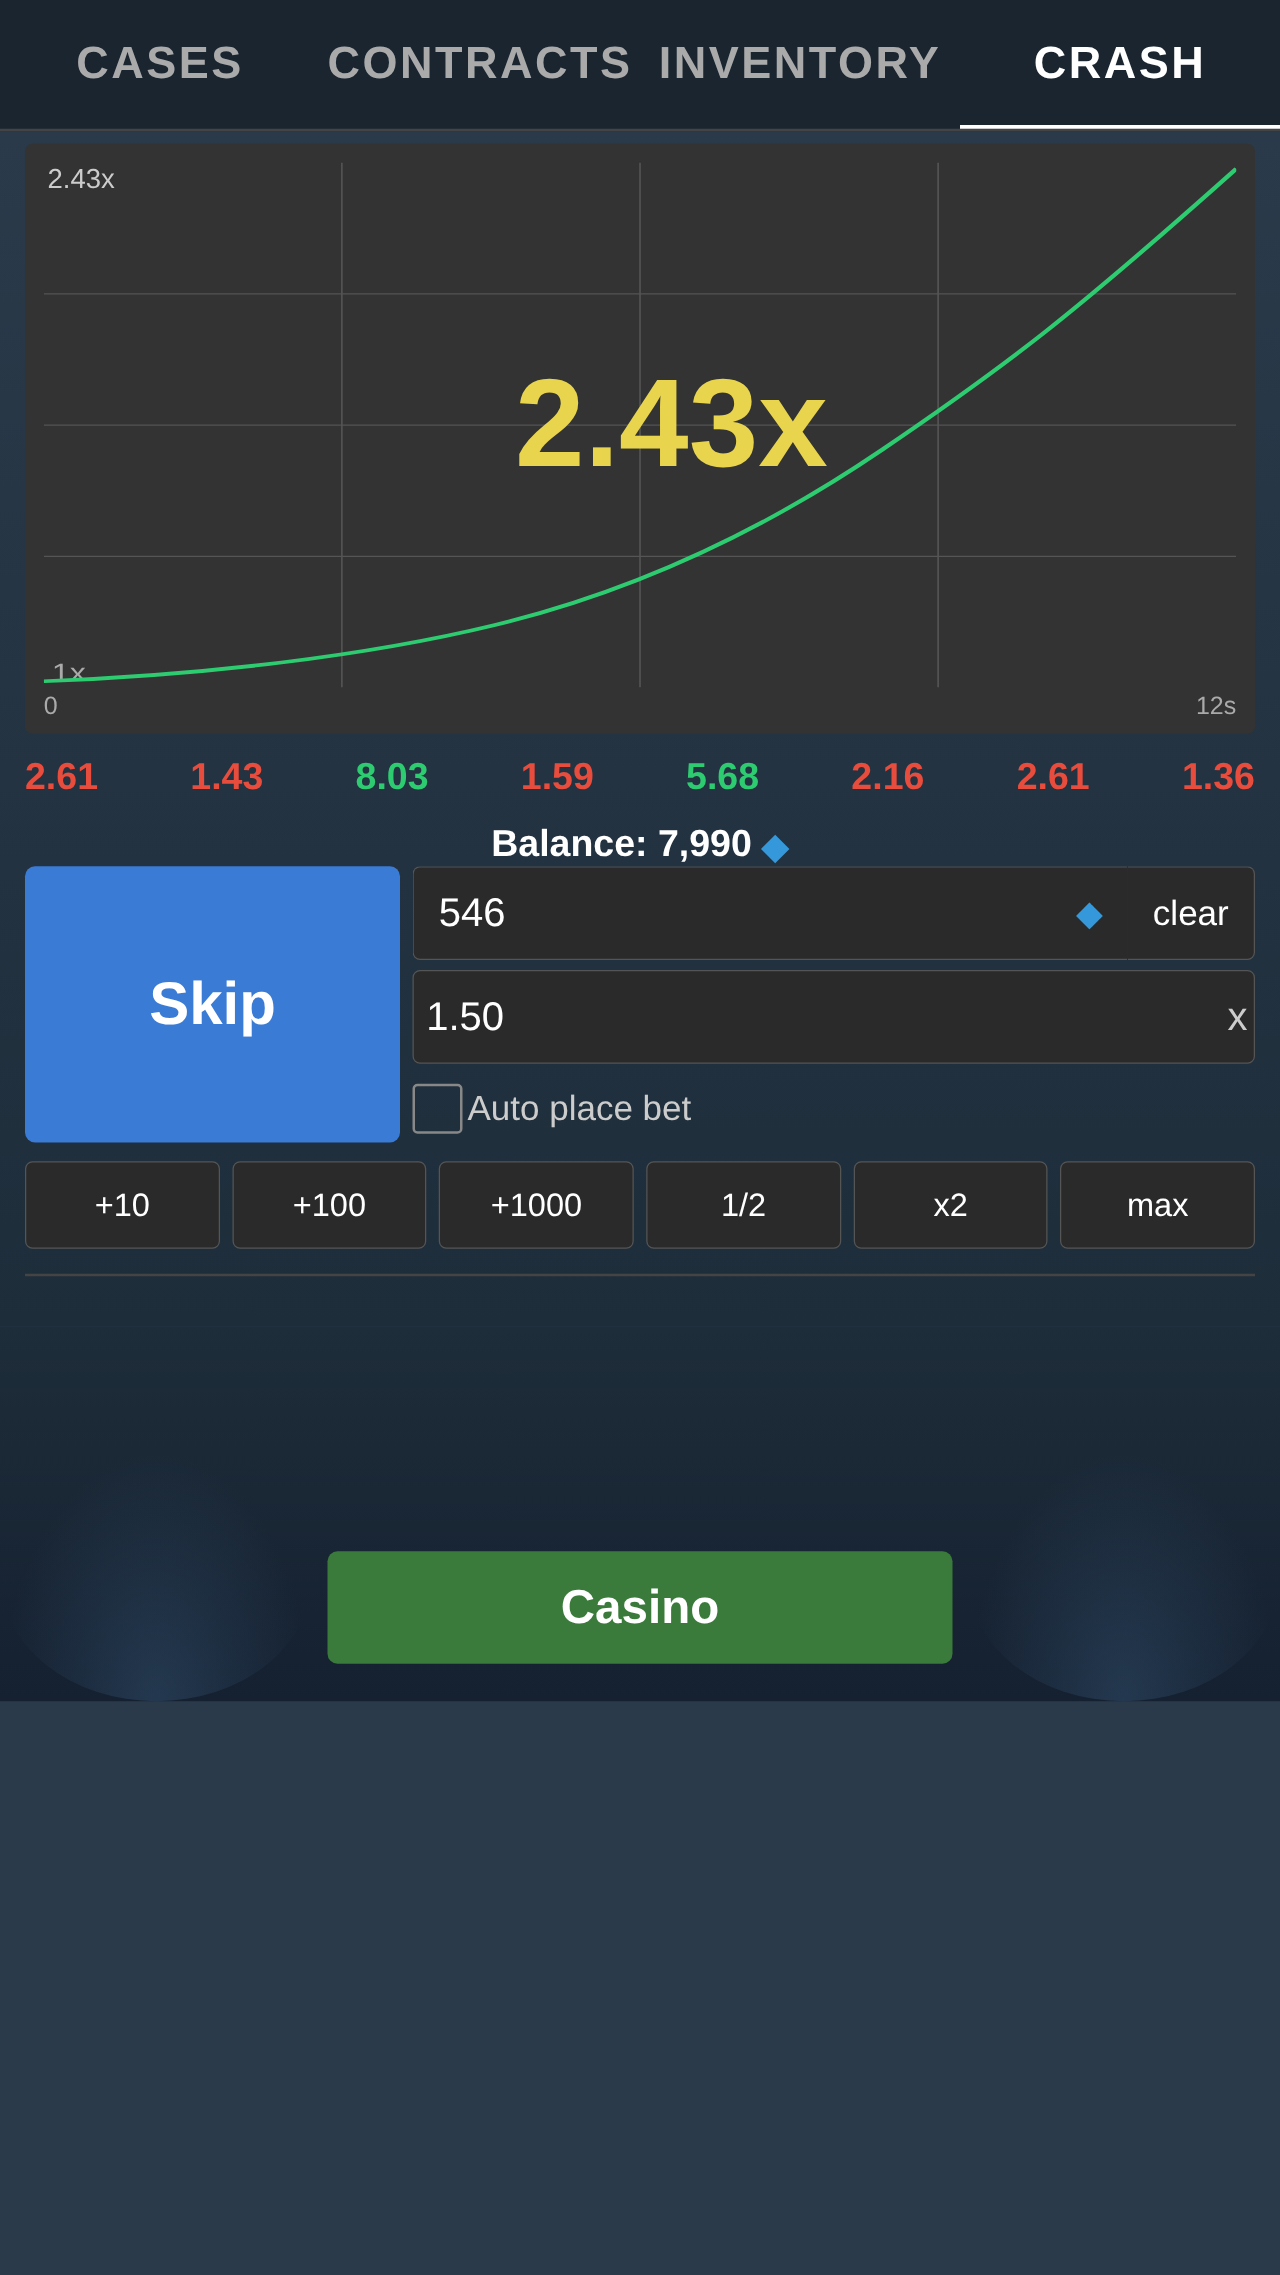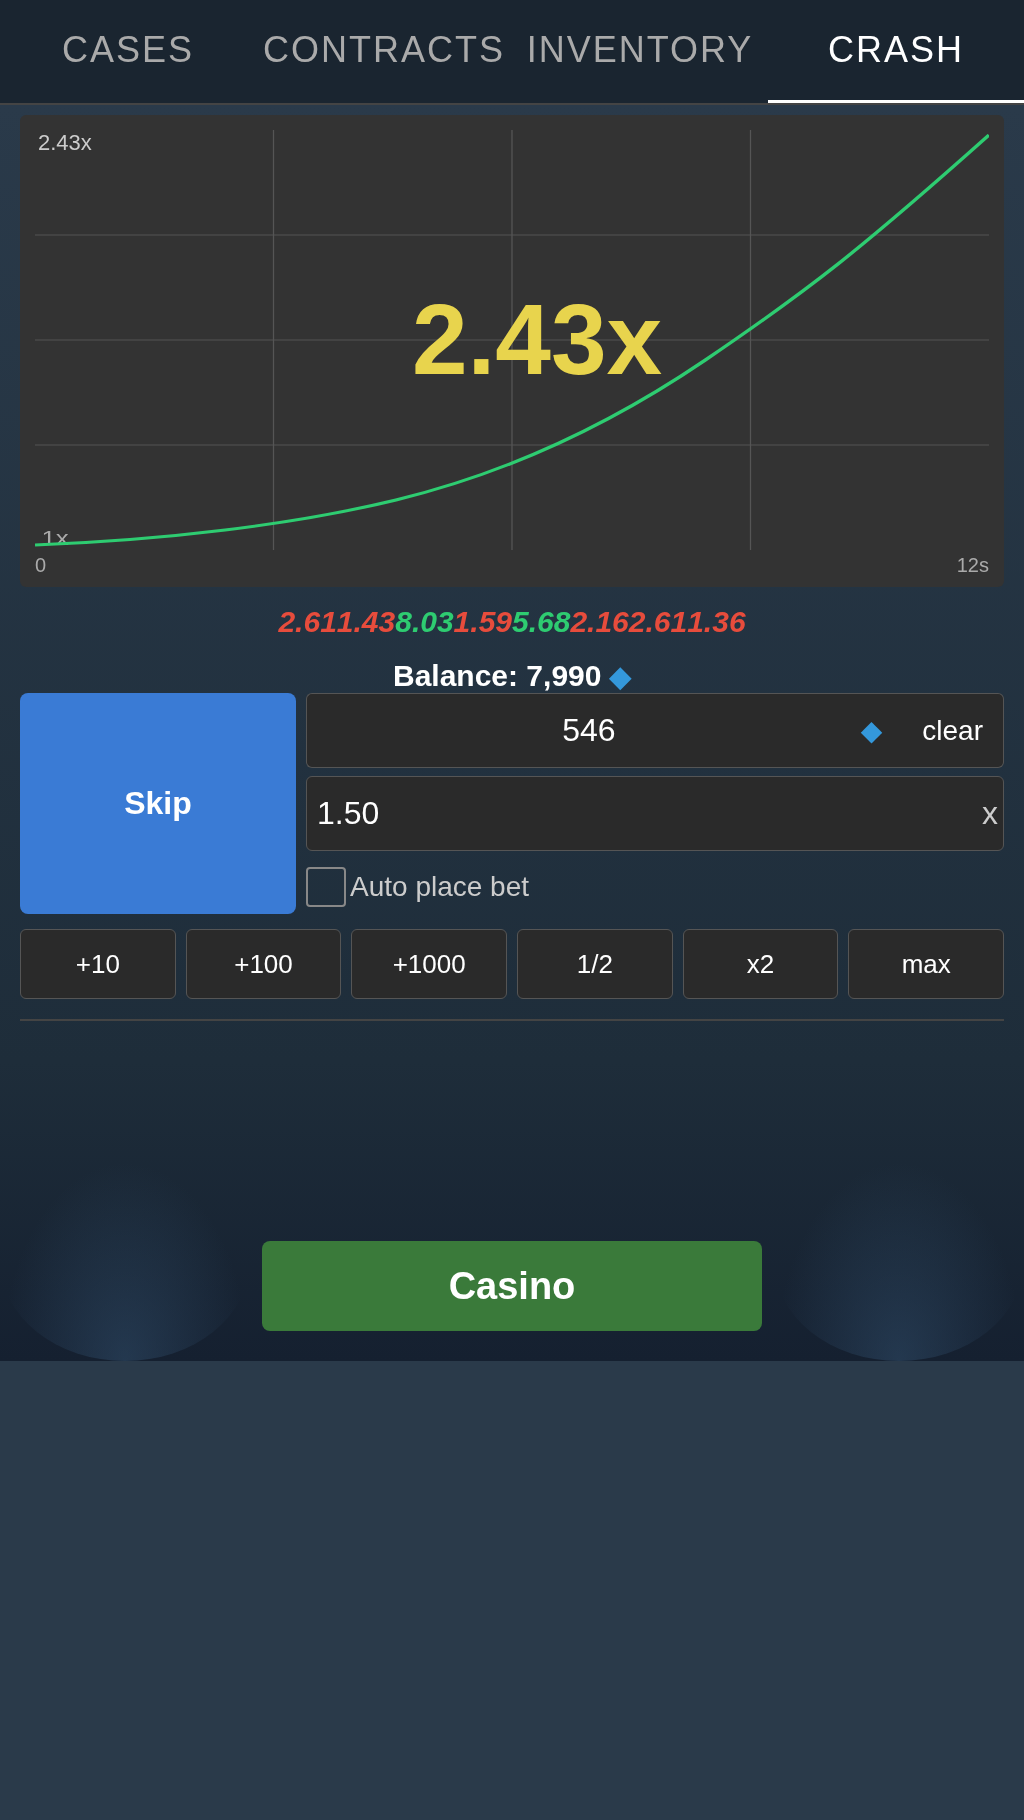--- a/index.html
+++ b/index.html
@@ -22,21 +22,21 @@
       align-items: center;
     }
 
     .nav-tab {
       flex: 1;
       display: flex;
       align-items: center;
       justify-content: center;
       height: 100%;
       font-size: 36px;
-      font-weight: normal;
+      font-weight: bold;
       color: #aaa;
       letter-spacing: 2px;
       cursor: pointer;
       border-bottom: 3px solid transparent;
     }
 
     .nav-tab.active {
       color: #fff;
       border-bottom: 3px solid #fff;
     }
@@ -84,24 +84,23 @@
       left: 50%;
       transform: translate(-40%, -60%);
       color: #e8d44d;
       font-size: 100px;
       font-weight: bold;
     }
 
     
     .history-row {
       display: flex;
-      justify-content: center;
+      justify-content: space-between;
       padding: 10px 0;
       margin-bottom: 10px;
-      font-style: italic;
     }
 
     .history-item {
       font-size: 30px;
       font-weight: bold;
     }
 
     .history-item.red { color: #e74c3c; }
     .history-item.green { color: #2ecc71; }
 
@@ -126,25 +125,25 @@
     .bet-panel {
       display: flex;
       gap: 10px;
       margin-bottom: 15px;
       align-items: stretch;
     }
 
     .skip-button {
       background: #3a7bd5;
       color: #fff;
-      font-size: 32px;
+      font-size: 48px;
       font-weight: bold;
       border: none;
       border-radius: 8px;
-      width: 276px;
+      width: 300px;
       min-height: 200px;
       cursor: pointer;
       display: flex;
       align-items: center;
       justify-content: center;
     }
 
     .bet-controls {
       flex: 1;
       display: flex;
@@ -163,21 +162,20 @@
     }
 
     .bet-amount-input {
       flex: 1;
       background: transparent;
       border: none;
       color: #fff;
       font-size: 32px;
       outline: none;
       padding: 0 10px;
-      text-align: center;
     }
 
     .bet-diamond {
       color: #3498db;
       font-size: 28px;
       margin-right: 10px;
     }
 
     .clear-button {
       background: #2a2a2a;

